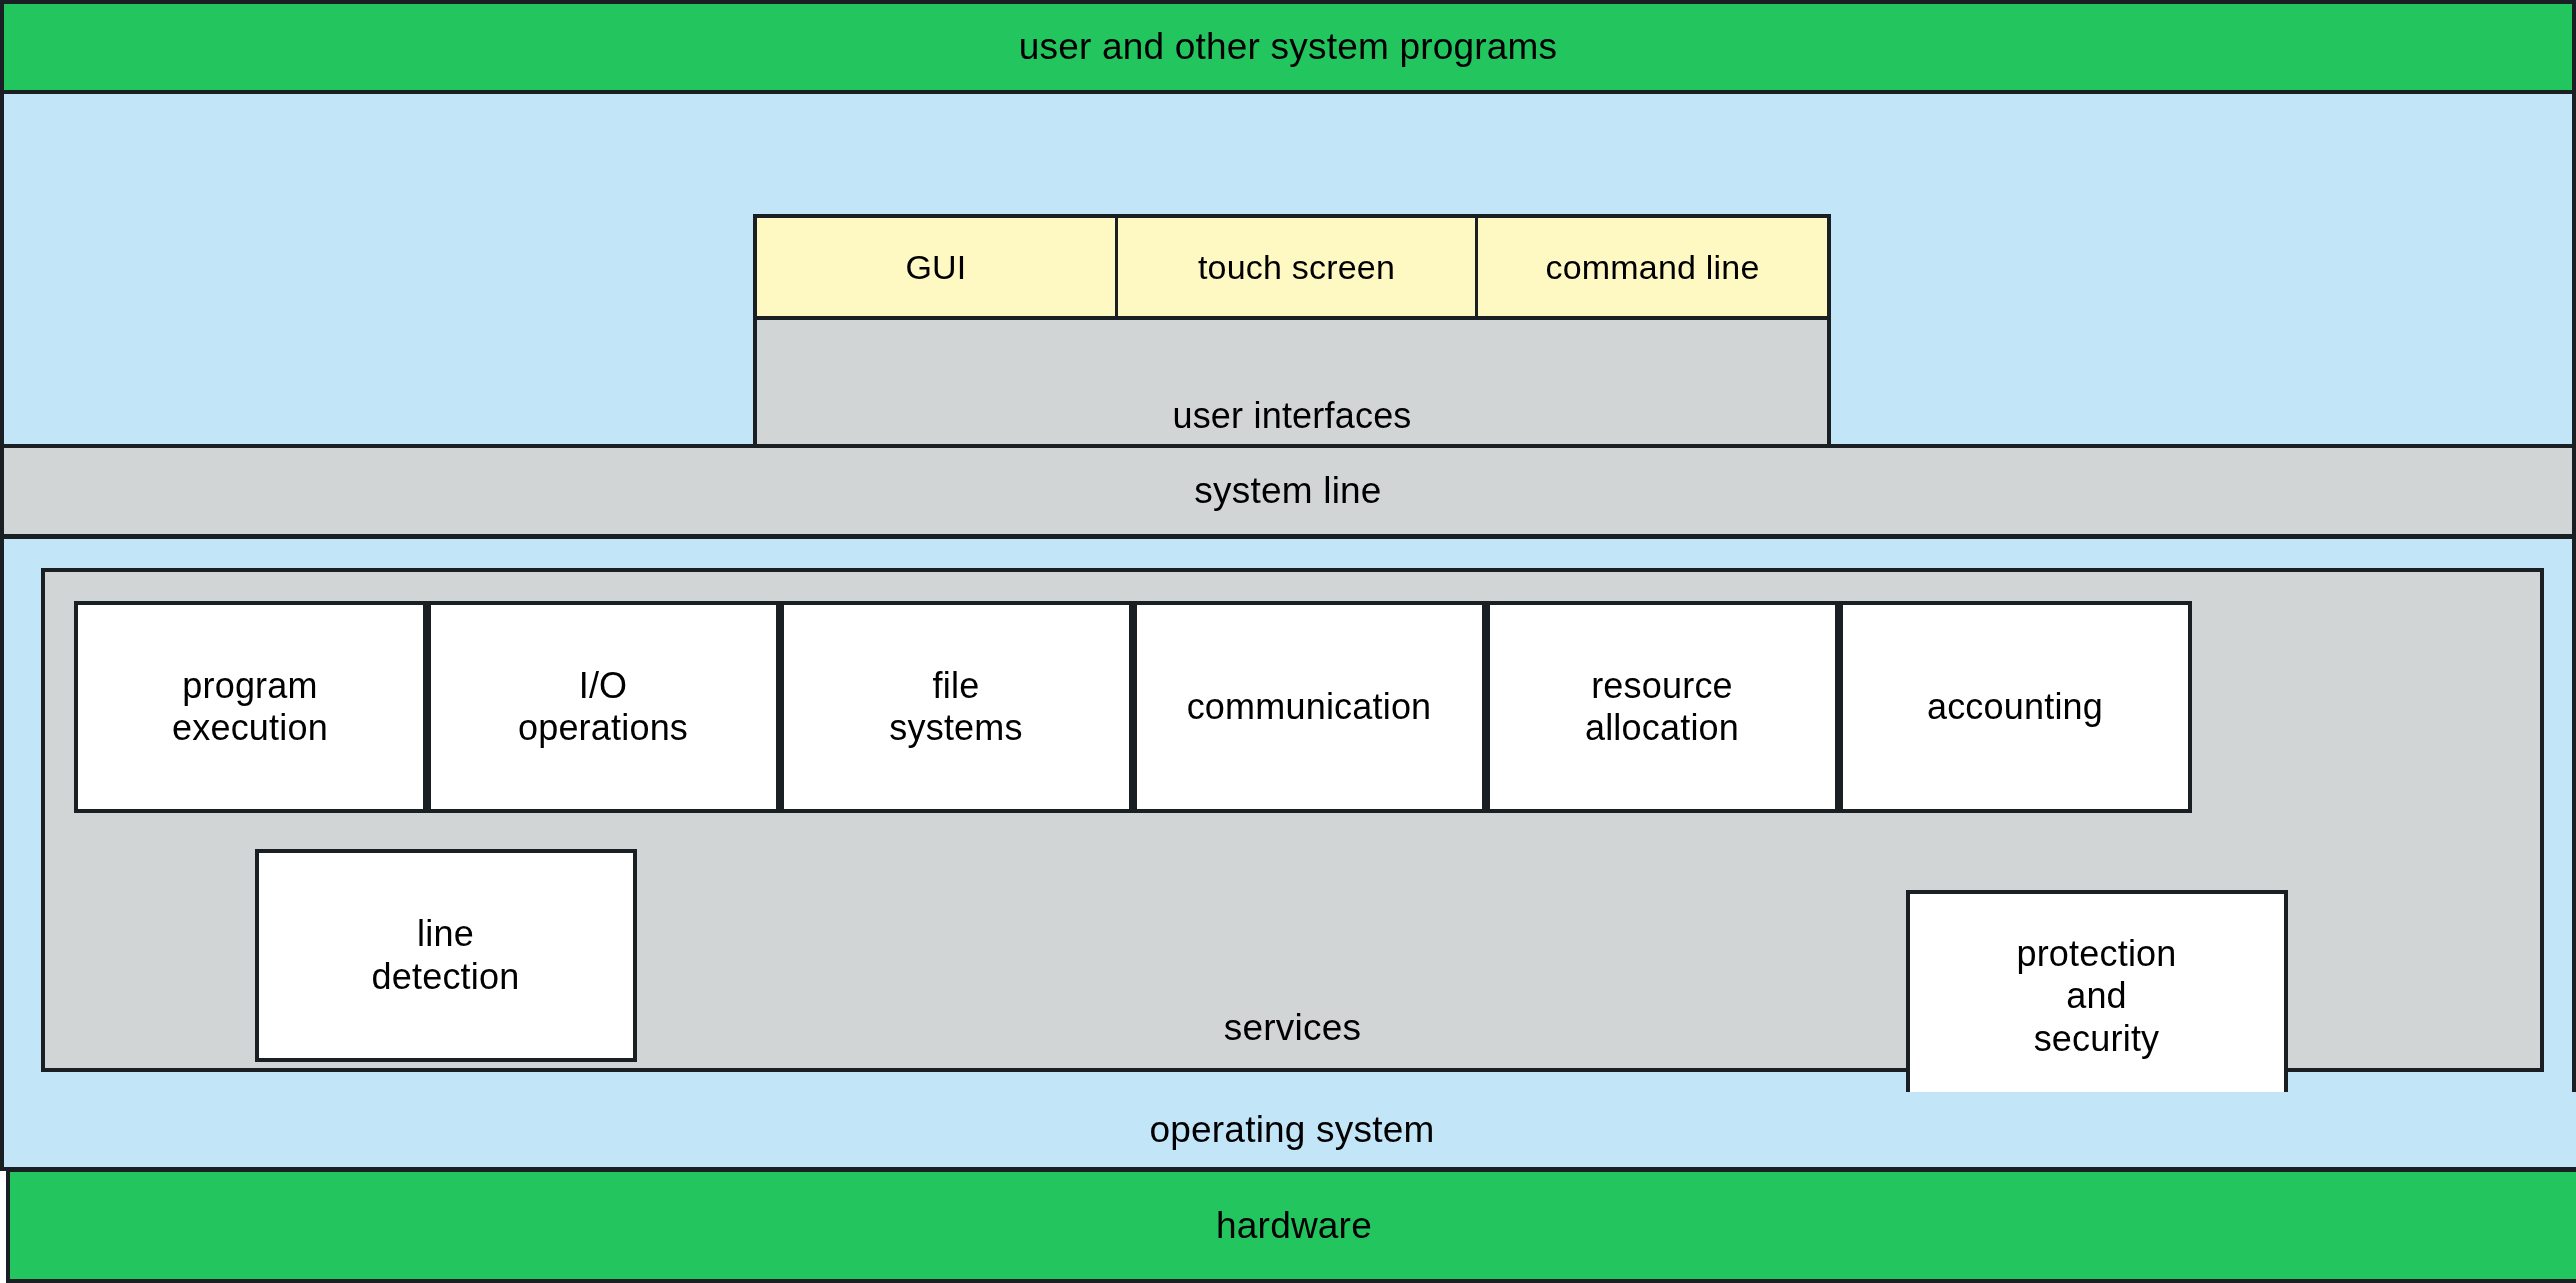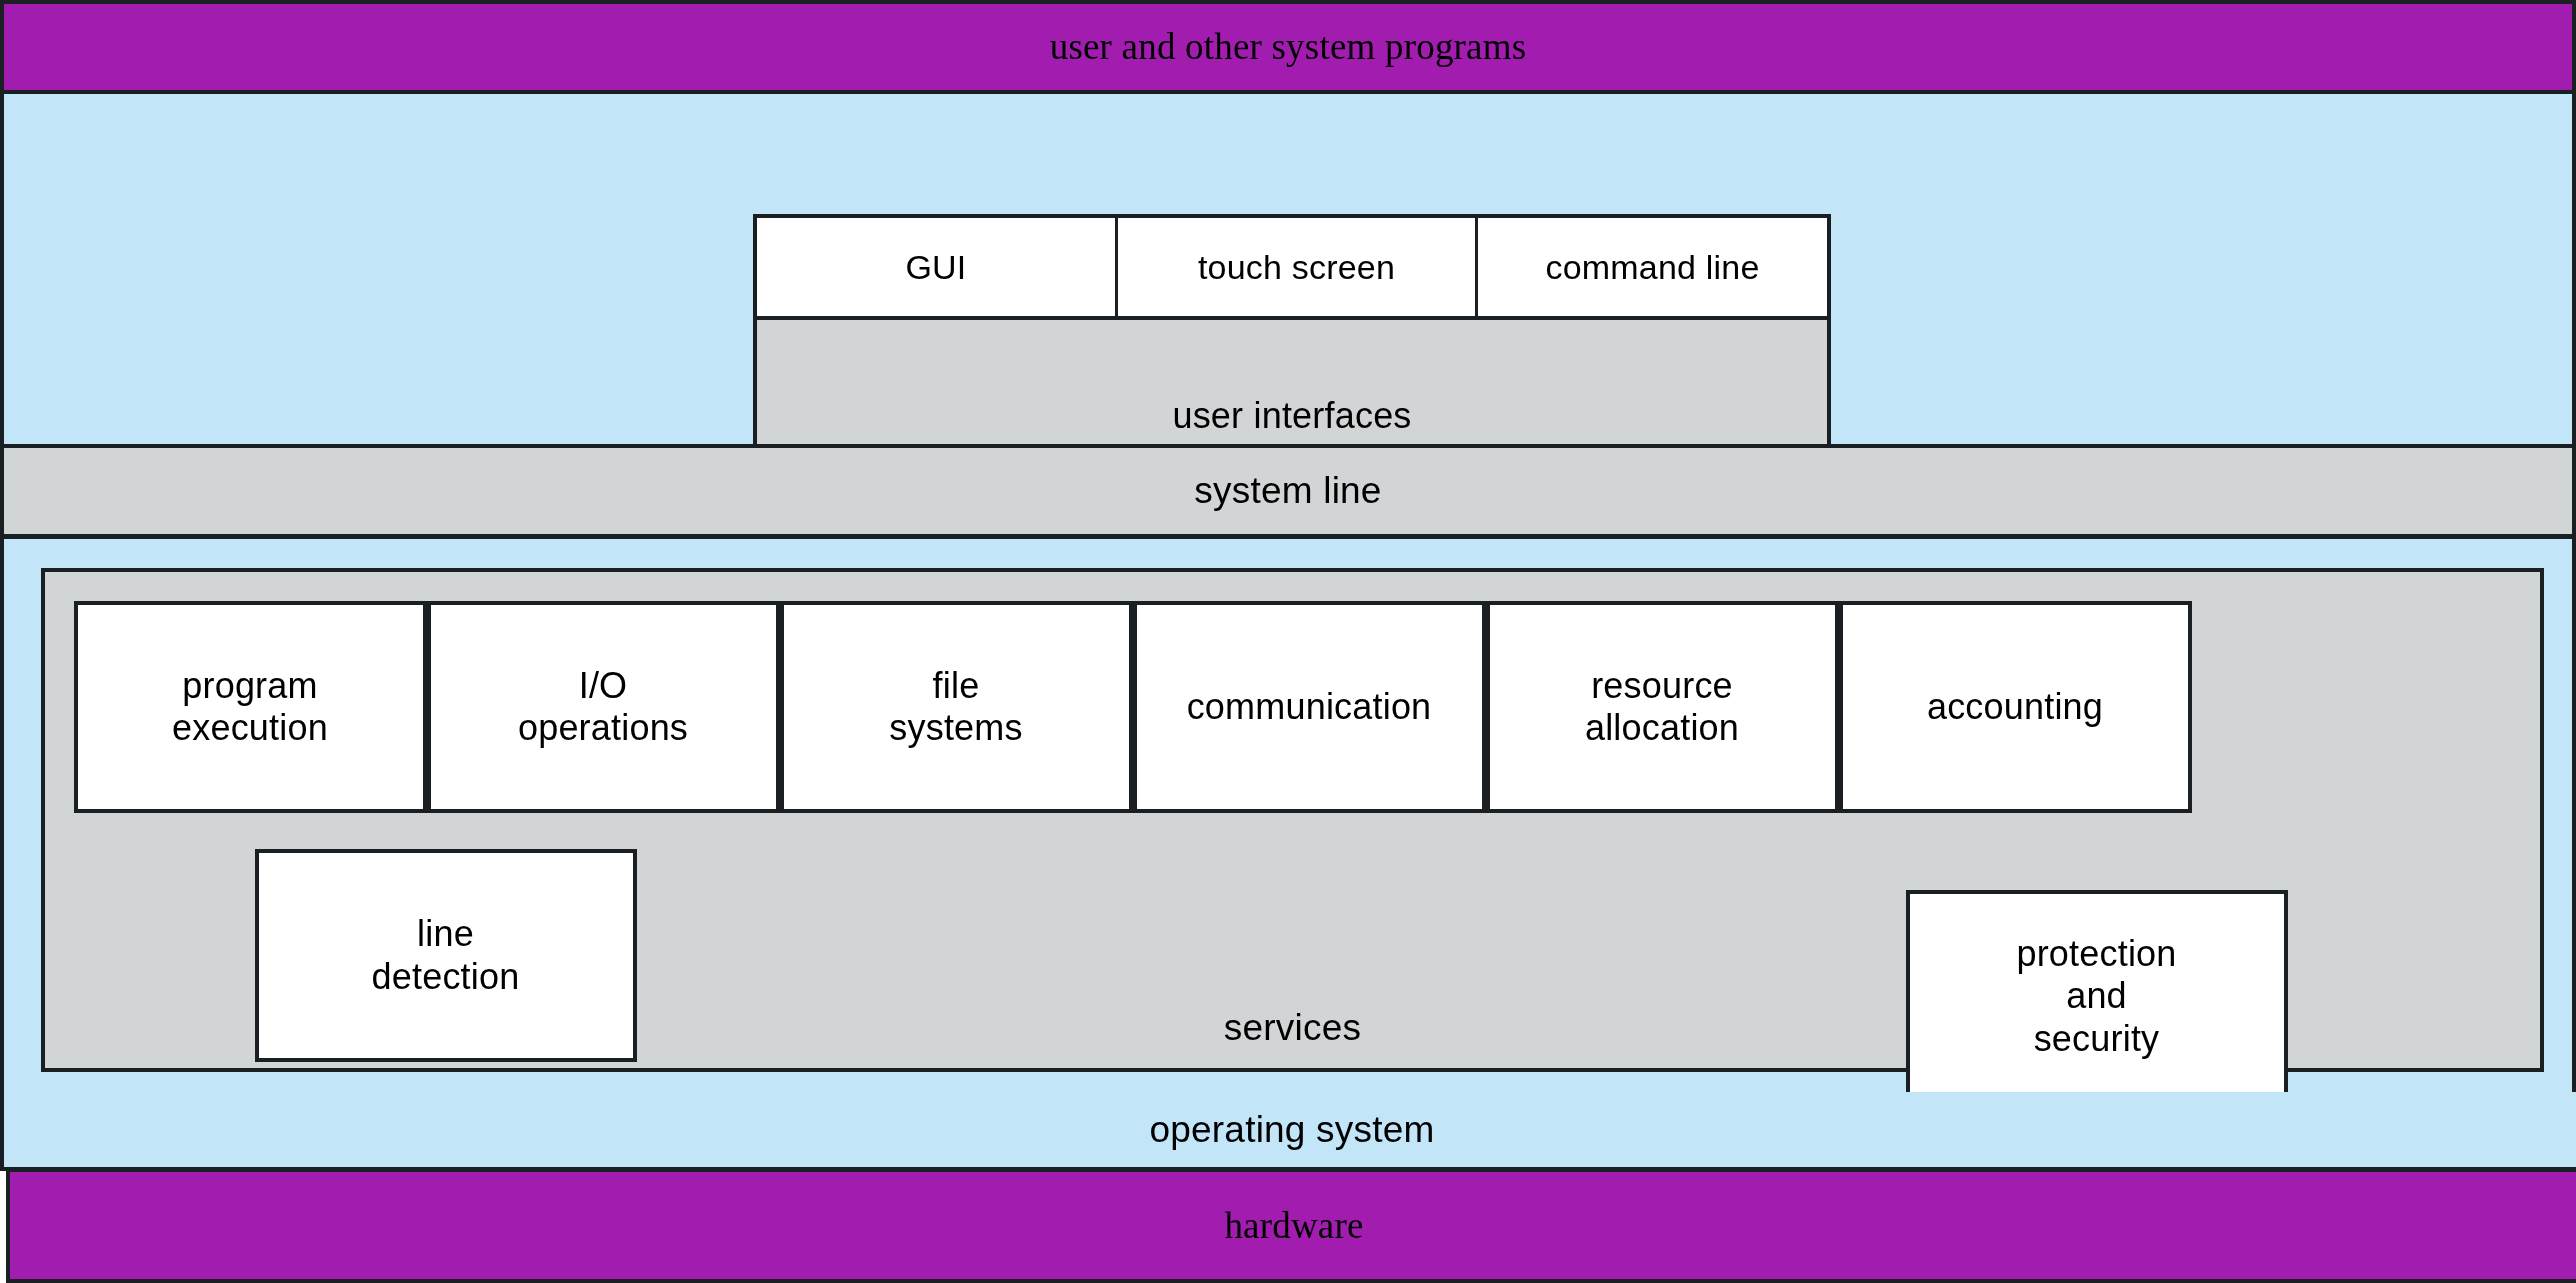--- a/index.html
+++ b/index.html
@@ -29,21 +29,21 @@
     align-items: center;
     justify-content: center;
   }
 
   .bordered {
     border: 4.1px solid #1a1f24;
   }
 
   .blue   { background: #c2e6f8; }
   .gray   { background: #d2d5d6; }
-  .white  { background: #a21caf; font-family: Liberation Serif, serif; }
+  .white  { background: #22c55e; }
 
   .label {
     text-align: center;
     line-height: 1.18;
     white-space: pre-line;
     letter-spacing: 0.2px;
   }
 
   
   #programs-bar {
@@ -72,21 +72,21 @@
   #ui-modes {
     display: flex;
     height: 98px;
     border-bottom: 4.1px solid #1a1f24;
   }
   #ui-modes > .mode {
     box-sizing: border-box;
     display: flex;
     align-items: center;
     justify-content: center;
-    background: #ffffff;
+    background: #fef9c3;
     font-size: 34px;
   }
   #mode-gui          { width: 361px; border-right: 3.3px solid #1a1f24; }
   #mode-touch-screen { width: 360px; border-right: 3.3px solid #1a1f24; }
   #mode-command-line { flex: 1 1 auto; }
 
   #ui-interfaces {
     flex: 1 1 auto;
     display: flex;
     align-items: center;

